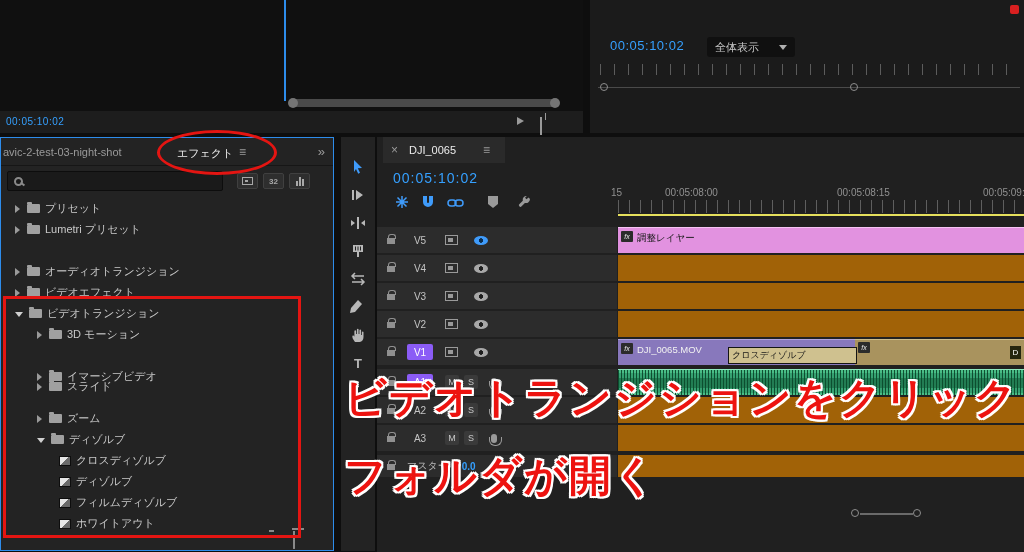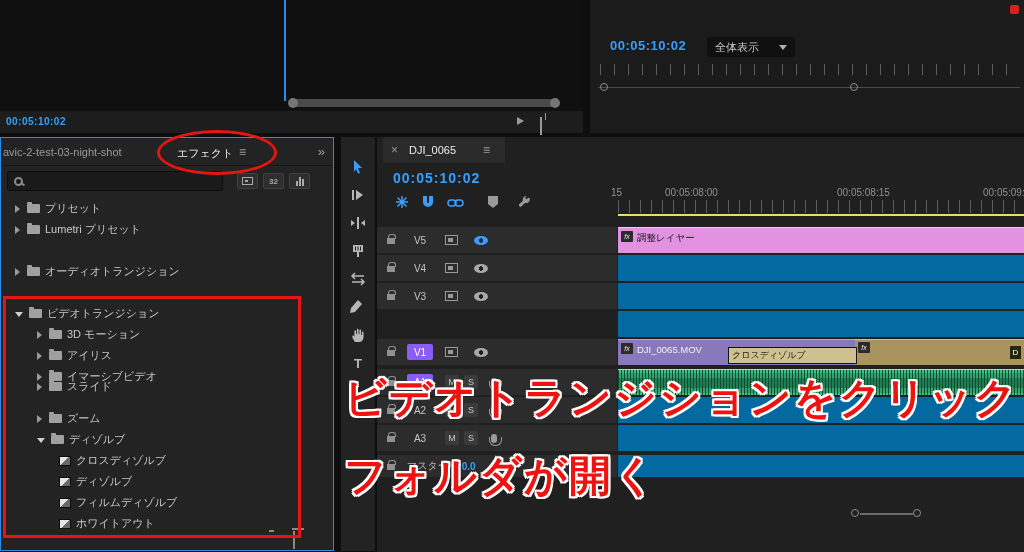--- a/index.html
+++ b/index.html
@@ -3,21 +3,21 @@
 <meta charset="utf-8">
 <style>
   *{margin:0;padding:0;box-sizing:border-box}
   html,body{width:1024px;height:552px;background:#0e0e0e;font-family:"Liberation Sans",sans-serif;overflow:hidden}
   #app{position:relative;width:1024px;height:552px;background:#0e0e0e}
   .abs{position:absolute}
 
   
   #src-mon{left:0;top:0;width:583px;height:133px;background:#101010}
   #prog-mon{left:590px;top:0;width:434px;height:133px;background:#1b1b1b;overflow:hidden}
-  .tc{color:#35a0ff;font-weight:bold;letter-spacing:.5px}
+  .tc{color:#35a0ff;font-weight:normal;letter-spacing:.5px}
   .mon-bottom{position:absolute;left:0;top:111px;width:100%;height:22px;background:#1d1d1d}
   .hscroll{position:absolute;height:8px;background:#4a4a4a;border-radius:4px}
   .scroll-knob{position:absolute;width:10px;height:10px;border-radius:50%;background:#757575;top:-1px}
   .play-tri{width:0;height:0;border-left:7px solid #9a9a9a;border-top:4.5px solid transparent;border-bottom:4.5px solid transparent}
   .export-ic{width:11px;height:9px;border:1.5px solid #9a9a9a;border-top:none;position:relative}
   .export-ic::before{content:"";position:absolute;left:3.5px;top:-4px;width:1.5px;height:7px;background:#9a9a9a}
   .dropdown{position:absolute;background:#101010;border-radius:3px;color:#c8c8c8;font-size:11px;display:flex;align-items:center;justify-content:space-between;padding:0 8px}
   .chev{width:0;height:0;border-left:4px solid transparent;border-right:4px solid transparent;border-top:5px solid #b0b0b0}
   .ticks{background:repeating-linear-gradient(90deg,#5c5c5c 0 1px,transparent 1px 14px)}
   .ring{position:absolute;width:8px;height:8px;border:1.5px solid #8d8d8d;border-radius:50%}
@@ -53,21 +53,21 @@
   .tool{position:absolute;left:9px;width:16px;height:16px;display:flex;align-items:center;justify-content:center}
   .tool-t{color:#b8b8b8;font-size:13px;font-weight:bold}
 
   
   #timeline{left:377px;top:137px;width:647px;height:415px;background:#202020;overflow:hidden}
   .tl-tab{position:absolute;left:6px;top:0;width:122px;height:26px;background:#2a2a2a}
   .ruler-label{position:absolute;top:50px;font-size:10px;color:#909090;white-space:nowrap}
   .tickstrip{position:absolute;left:241px;top:63px;width:406px;height:13px;background:repeating-linear-gradient(90deg,#5f5f5f 0 1px,transparent 1px 11px)}
   .workbar{position:absolute;left:241px;top:77px;width:406px;height:2px;background:#e6e05c}
   .thead{position:absolute;left:0;width:240px;height:26px;background:#2c2c2c;display:flex;align-items:center}
-  .tcontent{position:absolute;left:241px;width:406px;height:26px;background:#0369a1;overflow:hidden}
+  .tcontent{position:absolute;left:241px;width:406px;height:26px;background:#a16207;overflow:hidden}
   .lock{width:8px;height:6px;background:#909090;position:relative;margin:2px 12px 0 10px;flex:none}
   .lock::before{content:"";position:absolute;top:-4px;left:1px;width:6px;height:4px;border:1.5px solid #909090;border-bottom:none;border-radius:3px 3px 0 0}
   .badge{min-width:26px;height:16px;border-radius:2px;font-size:10px;color:#c4c4c4;display:flex;align-items:center;justify-content:center;margin-right:12px;padding:0 3px}
   .badge.on{background:#8b5cf6;color:#fff}
   .patch{width:13px;height:10px;border:1px solid #9a9a9a;position:relative;margin-right:16px;flex:none}
   .patch::before{content:"";position:absolute;left:2px;top:2px;width:5px;height:4px;background:#9a9a9a}
   .eye{width:14px;height:9px;border-radius:50%;background:radial-gradient(circle at 50% 50%,#1e1e1e 0 2px,#a8a8a8 2.5px);flex:none}
   .eye.blue{background:radial-gradient(circle at 50% 50%,#0c2d4d 0 2px,#3f9bfa 2.5px)}
   .msbox{width:14px;height:14px;background:#3a3a3a;border-radius:2px;color:#c8c8c8;font-size:9px;display:flex;align-items:center;justify-content:center;margin-right:5px;flex:none}
   .mic{width:6px;height:9px;background:#9a9a9a;border-radius:3px;position:relative;margin-left:8px;flex:none}
@@ -165,34 +165,34 @@
     <div class="tree-row lvl0" style="top:60px">
         <span class="tw c"></span>
         <span class="folder-ic"></span>
         <span class="tree-label">プリセット</span>
       </div>
     <div class="tree-row lvl0" style="top:123px">
         <span class="tw c"></span>
         <span class="folder-ic"></span>
         <span class="tree-label">オーディオトランジション</span>
       </div>
+    <div class="tree-row lvl0" style="top:144px">
+        <span class="tw c"></span>
+        <span class="folder-ic"></span>
+        <span class="tree-label">ビデオエフェクト</span>
+      </div>
     <div class="tree-row lvl0" style="top:165px">
         <span class="tw e"></span>
         <span class="folder-ic"></span>
         <span class="tree-label">ビデオトランジション</span>
       </div>
     <div class="tree-row lvl1" style="top:186px">
         <span class="tw c"></span>
         <span class="folder-ic"></span>
         <span class="tree-label">3D モーション</span>
-      </div>
-    <div class="tree-row lvl1" style="top:207px">
-        <span class="tw c"></span>
-        <span class="folder-ic"></span>
-        <span class="tree-label">アイリス</span>
       </div>
     <div class="tree-row lvl1" style="top:228px">
         <span class="tw c"></span>
         <span class="folder-ic"></span>
         <span class="tree-label">イマーシブビデオ</span>
       </div>
     <div class="tree-row lvl1" style="top:238px">
         <span class="tw c"></span>
         <span class="folder-ic"></span>
         <span class="tree-label">スライド</span>
@@ -340,20 +340,26 @@
     <div class="tcontent" style="top:118px"></div>
 
     <div class="thead" style="top:146px">
       <span class="lock"></span>
       <span class="badge">V3</span>
       <span class="patch"></span>
       <span class="eye"></span>
     </div>
     <div class="tcontent" style="top:146px"></div>
 
+    <div class="thead" style="top:174px">
+      <span class="lock"></span>
+      <span class="badge">V2</span>
+      <span class="patch"></span>
+      <span class="eye"></span>
+    </div>
     <div class="tcontent" style="top:174px"></div>
 
     <div class="thead" style="top:202px">
       <span class="lock"></span>
       <span class="badge on">V1</span>
       <span class="patch"></span>
       <span class="eye"></span>
     </div>
     <div class="tcontent" style="top:202px">
       <div class="clip-video">

